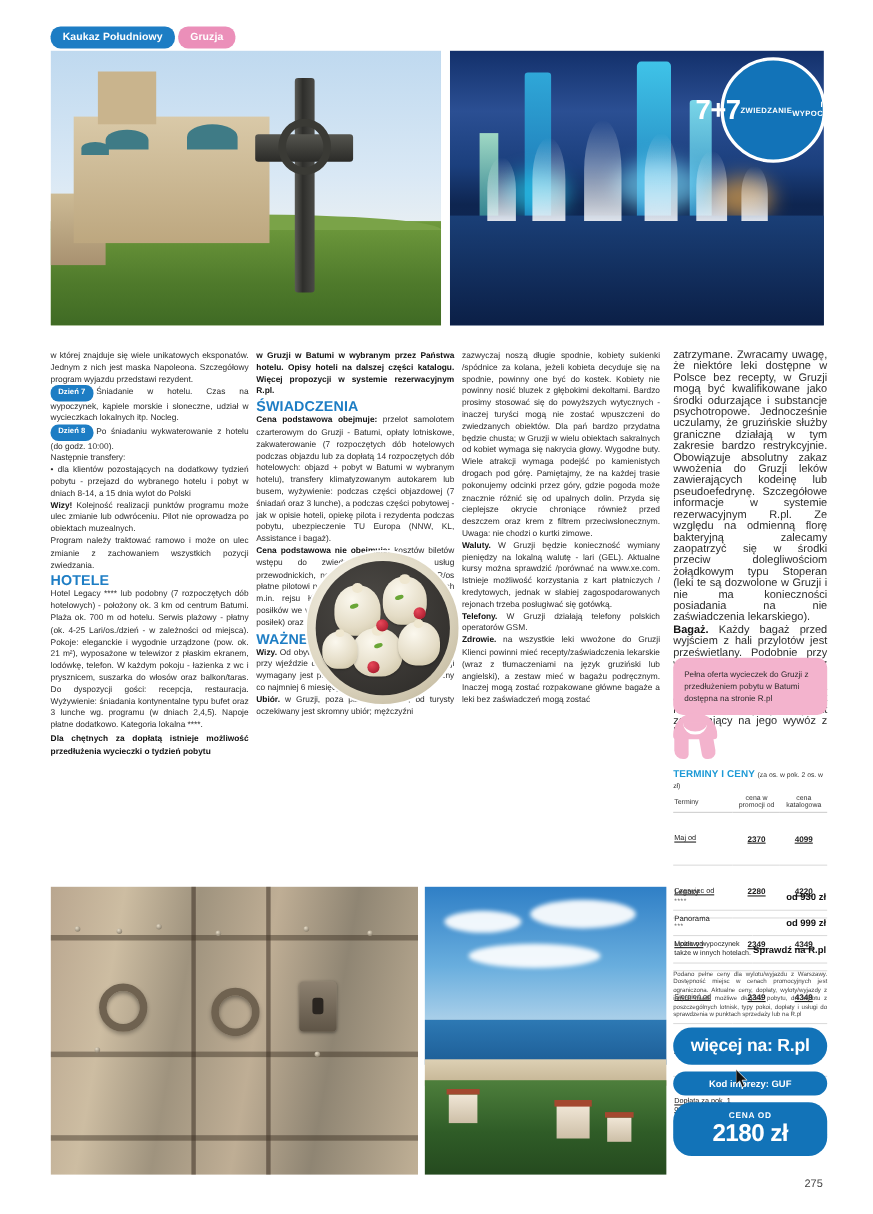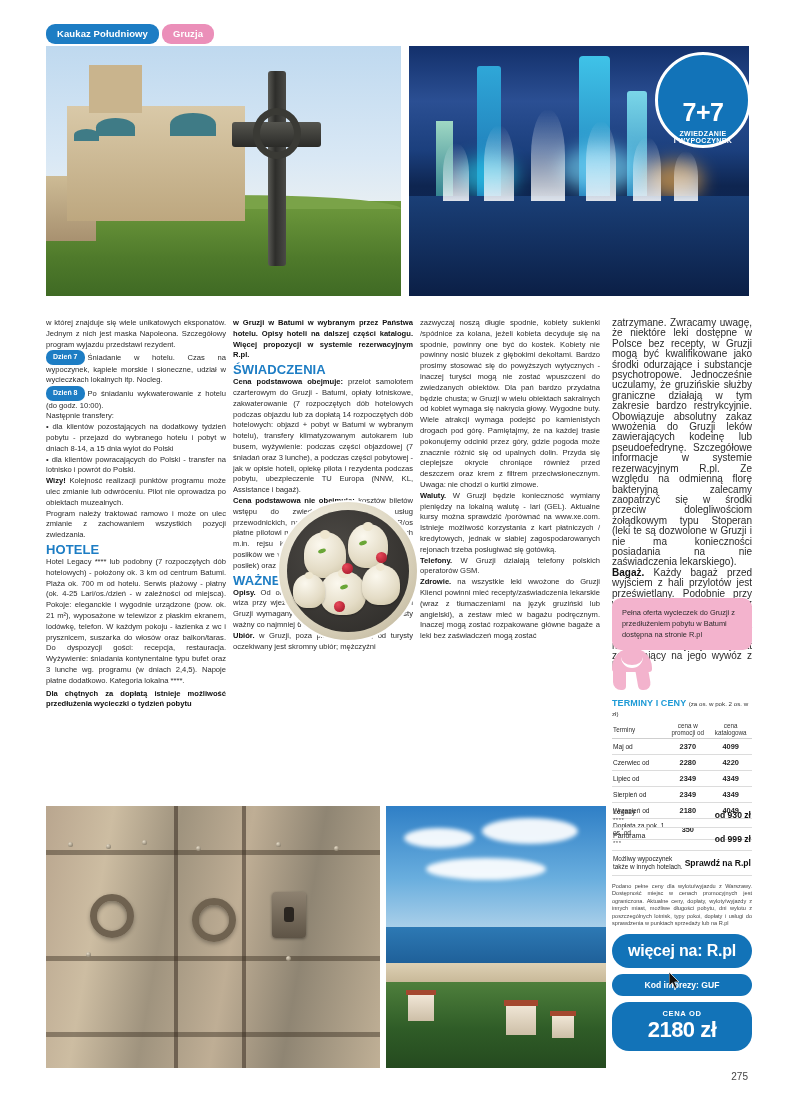--- a/index.html
+++ b/index.html
@@ -67,21 +67,21 @@
   .water { position:absolute; left:0; right:0; bottom:0; height:40%;
     background:linear-gradient(#1a3f77,#0b1f46); }
   .jet { position:absolute; bottom:38%; background:linear-gradient(transparent, rgba(255,255,255,.85));
     border-radius:50% 50% 0 0; filter:blur(.4px); }
   .glow { position:absolute; border-radius:50%; filter:blur(9px); opacity:.62; }
 
   
   .badge77 {
     position:absolute; left:655px; top:52px; width:96px; height:96px; z-index:35;
     border-radius:50%; background:#1273b8; color:#fff; border:3px solid #fff;
-    display:flex; flex-direction:column; align-items:center; justify-content:flex-end;
+    display:flex; align-items:center; justify-content:center;
     text-align:center; line-height:1.08;
   }
   .badge77 .big { font-size:25px; font-weight:bold; letter-spacing:-.5px; }
   .badge77 .sm { font-size:7px; font-weight:bold; letter-spacing:.35px; margin-top:4px; }
 
   
   .cols { position:absolute; left:46px; top:318px; width:560px; height:487px; }
   .col { position:absolute; top:0; width:180px; font-size:7.6px; line-height:10.8px;
     text-align:justify; color:#2b2b2b; }
   .c1 { left:0; }
@@ -169,21 +169,21 @@
   .mascot .lg.l { left:1px; border-radius:0 0 4px 8px; }
   .mascot .lg.r { left:25px; border-radius:0 0 8px 4px; transform:skewX(10deg); }
 
   .rail-hd { font-size:9px; font-weight:bold; color:#1d9ad6; letter-spacing:.1px; }
   .rail-hd .note { font-size:6.2px; font-weight:normal; color:#333; letter-spacing:0; }
 
   table.prices { width:100%; border-collapse:collapse; margin-top:3px; }
   table.prices th { font-size:6.3px; font-weight:normal; color:#333; text-align:center;
     padding:1px 1px 2px; border-bottom:1px solid #cfcfcf; }
   table.prices th.l { text-align:left; }
-  table.prices td { font-size:6.6px; padding:3px 1px; border-bottom:1px solid #dcdcdc; color:#222; }
+  table.prices td { font-size:6.6px; padding:19px 1px; border-bottom:1px solid #dcdcdc; color:#222;text-decoration:underline; }
   table.prices td.l { text-align:left; }
   table.prices td.n { text-align:center; font-weight:bold; font-size:7.4px; }
 
   .hplus-row { display:flex; align-items:center; gap:6px; margin-top:9px; }
   .hplus-badge { width:29px; height:29px; border-radius:50%; background:#1d7dc4; color:#fff;
     display:flex; flex-direction:column; align-items:center; justify-content:center;
     font-size:5.2px; font-weight:bold; line-height:1.15; text-align:center; flex:0 0 auto; }
   .hplus-ttl { font-size:8px; font-weight:bold; color:#111; line-height:10.5px; }
 
   table.hotels { width:100%; border-collapse:collapse; margin-top:4px; }
@@ -282,35 +282,34 @@
     <div class="col c1">
       <p>w której znajduje się wiele unikatowych eksponatów. Jednym z nich jest maska Napoleona. Szczegółowy program wyjazdu przedstawi rezydent.</p>
       <p>
         <span class="daytag">Dzień 7</span><span>Śniadanie w hotelu. Czas na wypoczynek, kąpiele morskie i słoneczne, udział w wycieczkach lokalnych itp. Nocleg.</span>
       </p>
       <p>
         <span class="daytag">Dzień 8</span><span>Po śniadaniu wykwaterowanie z hotelu (do godz. 10:00).</span>
       </p>
       <p>Następnie transfery:</p>
       <p>• dla klientów pozostających na dodatkowy tydzień pobytu - przejazd do wybranego hotelu i pobyt w dniach 8-14, a 15 dnia wylot do Polski</p>
-      <p>• dla klientów powracających do Polski - transfer na lotnisko i powrót do Polski.</p>
       <p><b class="lead">Wizy!</b><span> Kolejność realizacji punktów programu może ulec zmianie lub odwróceniu. Pilot nie oprowadza po obiektach muzealnych.</span></p>
       <p>Program należy traktować ramowo i może on ulec zmianie z zachowaniem wszystkich pozycji zwiedzania.</p>
       <div class="hd">HOTELE</div>
       <p>Hotel Legacy **** lub podobny (7 rozpoczętych dób hotelowych) - położony ok. 3 km od centrum Batumi. Plaża ok. 700 m od hotelu. Serwis plażowy - płatny (ok. 4-25 Lari/os./dzień - w zależności od miejsca). Pokoje: eleganckie i wygodnie urządzone (pow. ok. 21 m²), wyposażone w telewizor z płaskim ekranem, lodówkę, telefon. W każdym pokoju - łazienka z wc i prysznicem, suszarka do włosów oraz balkon/taras. Do dyspozycji gości: recepcja, restauracja. Wyżywienie: śniadania kontynentalne typu bufet oraz 3 lunche wg. programu (w dniach 2,4,5). Napoje płatne dodatkowo. Kategoria lokalna ****.</p>
       <p style="margin-top:2px"><b>Dla chętnych za dopłatą istnieje możliwość przedłużenia wycieczki o tydzień pobytu</b></p>
     </div>
 
     <div class="col c2">
       <p><b>w Gruzji w Batumi w wybranym przez Państwa hotelu. Opisy hoteli na dalszej części katalogu. Więcej propozycji w systemie rezerwacyjnym R.pl.</b></p>
       <div class="hd">ŚWIADCZENIA</div>
       <p><b class="lead">Cena podstawowa obejmuje:</b><span> przelot samolotem czarterowym do Gruzji - Batumi, opłaty lotniskowe, zakwaterowanie (7 rozpoczętych dób hotelowych podczas objazdu lub za dopłatą 14 rozpoczętych dób hotelowych: objazd + pobyt w Batumi w wybranym hotelu), transfery klimatyzowanym autokarem lub busem, wyżywienie: podczas części objazdowej (7 śniadań oraz 3 lunche), a podczas części pobytowej - jak w opisie hoteli, opiekę pilota i rezydenta podczas pobytu, ubezpieczenie TU Europa (NNW, KL, Assistance i bagaż).</span></p>
       <p><b class="lead">Cena podstawowa nie obejmuje:</b><span> kosztów biletów wstępu do zwiedzanych obiektów, usług przewodnickich, napiwków - razem ok. 75 EUR/os płatne pilotowi na miejscu; wycieczek fakultatywnych m.in. rejsu łódką ok. 5 EUR/os, dodatkowych posiłków we własnym zakresie (ok. 10-15 EUR za 1 posiłek) oraz innych wydatków osobistych.</span></p>
       <div class="hd">WAŻNE INFORMACJE</div>
-      <p><b class="lead">Opisy.</b><span> Od obywateli polskich nie jest wymagana wiza przy wjeździe do Gruzji. Do wjazdu na teren Gruzji wymagany jest paszport lub dowód osobisty ważny co najmniej 6 miesięcy od daty powrotu.</span></p>
+      <p><b class="lead">Wizy.</b><span> Od obywateli polskich nie jest wymagana wiza przy wjeździe do Gruzji. Do wjazdu na teren Gruzji wymagany jest paszport lub dowód osobisty ważny co najmniej 6 miesięcy od daty powrotu.</span></p>
       <p><b class="lead">Ubiór.</b><span> w Gruzji, poza plażami Batumi, od turysty oczekiwany jest skromny ubiór; mężczyźni</span></p>
     </div>
 
     <div class="col c3">
       <p>zazwyczaj noszą długie spodnie, kobiety sukienki /spódnice za kolana, jeżeli kobieta decyduje się na spodnie, powinny one być do kostek. Kobiety nie powinny nosić bluzek z głębokimi dekoltami. Bardzo prosimy stosować się do powyższych wytycznych - inaczej turyści mogą nie zostać wpuszczeni do zwiedzanych obiektów. Dla pań bardzo przydatna będzie chusta; w Gruzji w wielu obiektach sakralnych od kobiet wymaga się nakrycia głowy. Wygodne buty. Wiele atrakcji wymaga podejść po kamienistych drogach pod górę. Pamiętajmy, że na każdej trasie pokonujemy odcinki przez góry, gdzie pogoda może znacznie różnić się od upalnych dolin. Przyda się cieplejsze okrycie chroniące również przed deszczem oraz krem z filtrem przeciwsłonecznym. Uwaga: nie chodzi o kurtki zimowe.</p>
       <p><b class="lead">Waluty.</b><span> W Gruzji będzie konieczność wymiany pieniędzy na lokalną walutę - lari (GEL). Aktualne kursy można sprawdzić /porównać na www.xe.com. Istnieje możliwość korzystania z kart płatniczych / kredytowych, jednak w słabiej zagospodarowanych rejonach trzeba posługiwać się gotówką.</span></p>
       <p><b class="lead">Telefony.</b><span> W Gruzji działają telefony polskich operatorów GSM.</span></p>
       <p><b class="lead">Zdrowie.</b><span> na wszystkie leki wwożone do Gruzji Klienci powinni mieć recepty/zaświadczenia lekarskie (wraz z tłumaczeniami na język gruziński lub angielski), a zestaw mieć w bagażu podręcznym. Inaczej mogą zostać rozpakowane główne bagaże a leki bez zaświadczeń mogą zostać</span></p>
     </div>
   </div>

